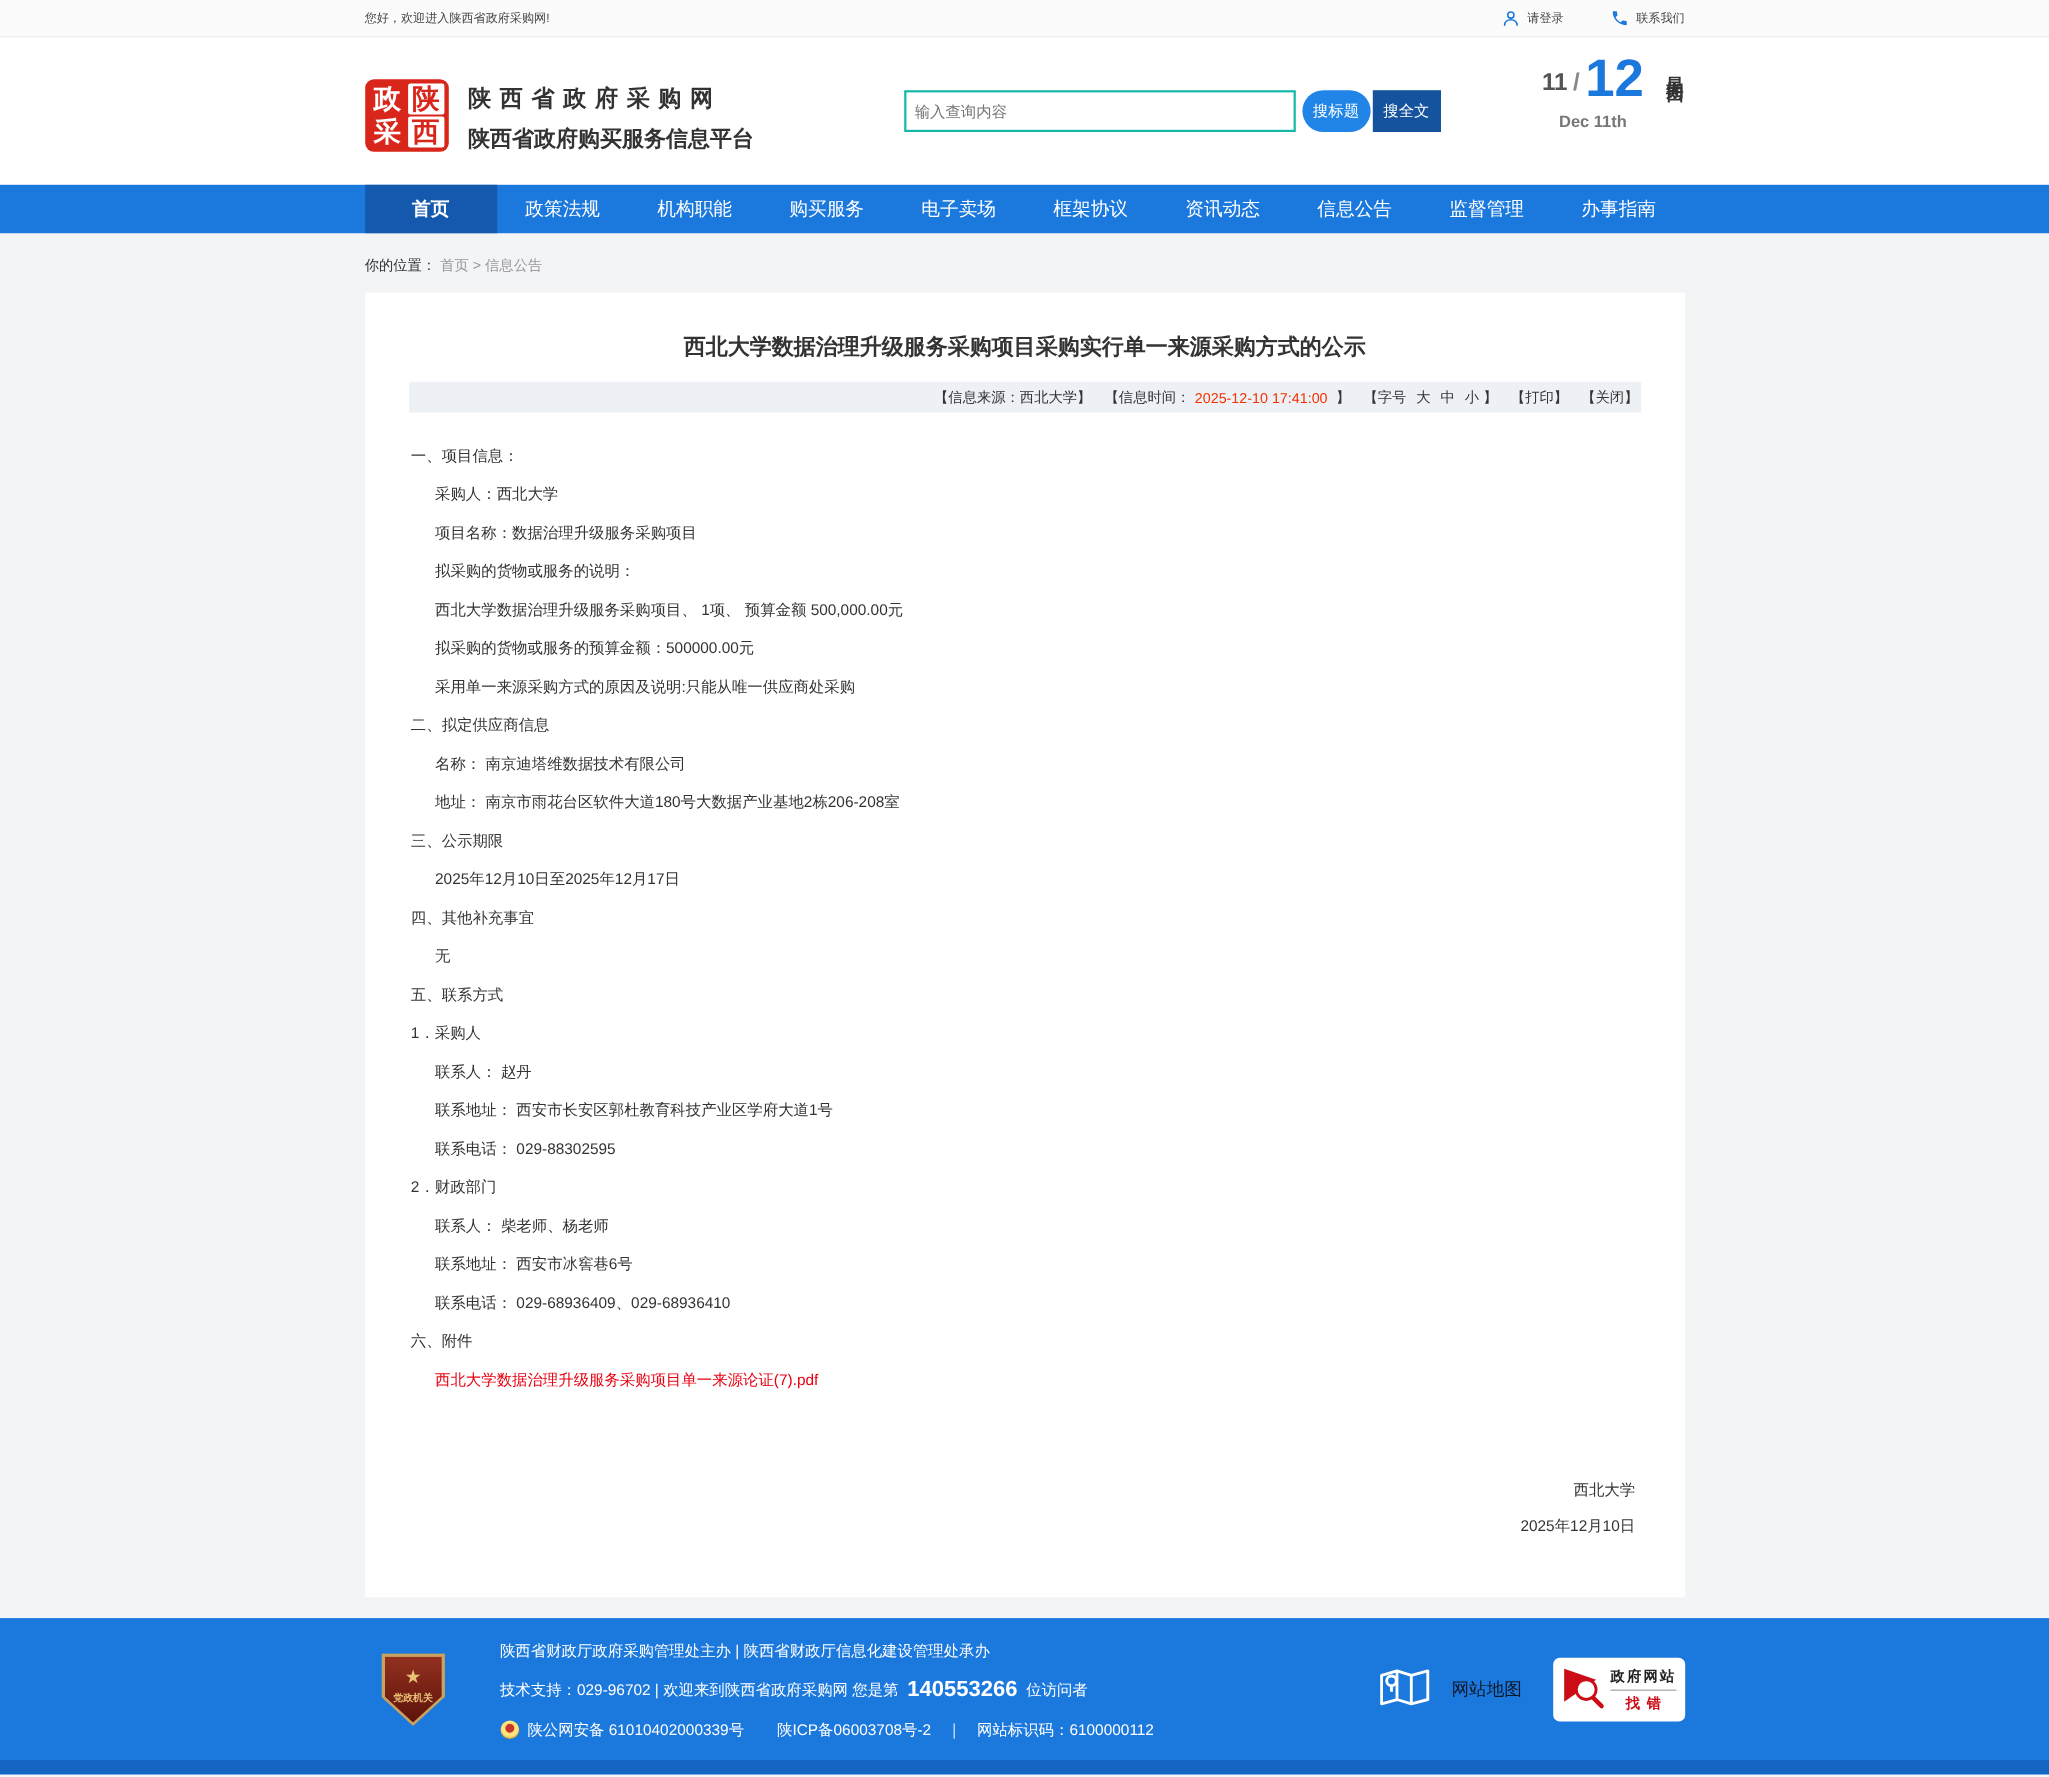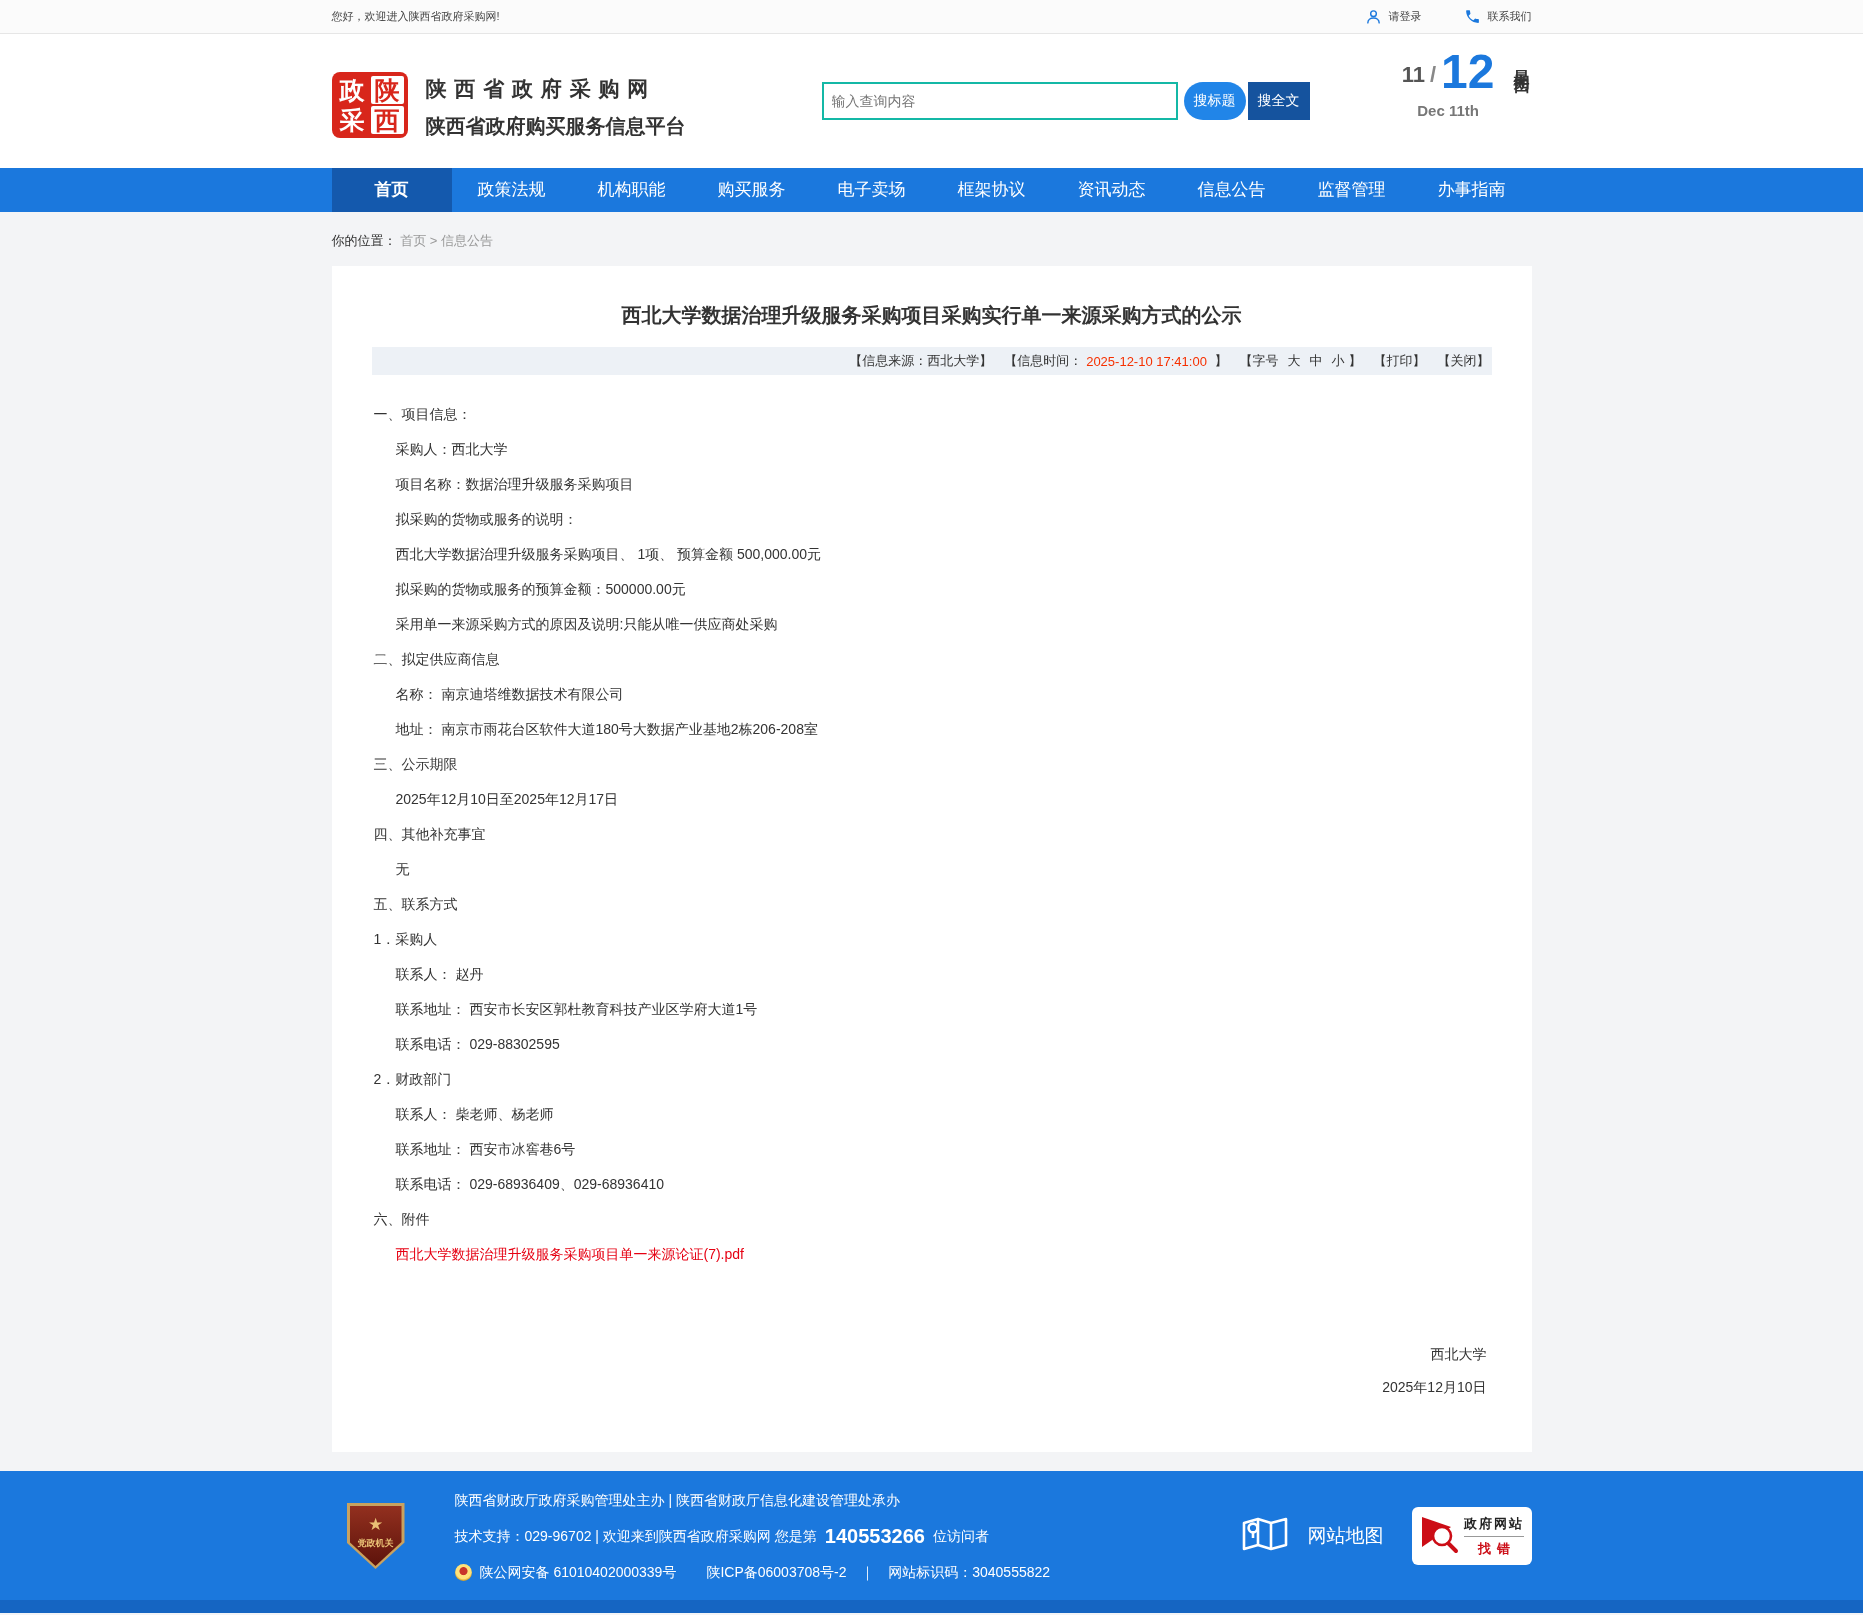--- a/index.html
+++ b/index.html
@@ -108,21 +108,21 @@
   .footer-text { margin-left: 50px; color: #fff; font-size: 14px; }
   .f-line { margin: 0 0 12px; line-height: 24px; display: flex; align-items: center; white-space: pre-wrap; }
   .f-line:last-child { margin-bottom: 0; }
   .visitor { font-size: 20px; font-weight: bold; margin: 0 8px; }
   .police-icon { width: 17px; height: 17px; border-radius: 50%; flex: none; margin-right: 8px;
     background: radial-gradient(circle at 50% 42%, #c8352b 0 28%, #ffe27a 34% 58%, #d9a32a 72%, #8a6010 100%); }
   .f-link { color: #fff; text-decoration: none; cursor: pointer; }
   .icp { margin-left: 30px; }
   .f-sep { margin: 0 14px; }
   .footer-right { margin-left: auto; display: flex; align-items: center; gap: 28px; }
-  .sitemap { display: flex; align-items: center; gap: 15px; color: #ffffff; font-size: 19px; text-decoration: none; cursor: pointer; }
+  .sitemap { display: flex; align-items: center; gap: 15px; color: #0f172a; font-size: 16px; text-decoration: none; cursor: pointer; }
   .find-error { width: 120px; height: 58px; background: #fff; border-radius: 6px; cursor: pointer;
     display: flex; align-items: center; justify-content: center; gap: 3px; text-decoration: none; }
   .fe-text { display: flex; flex-direction: column; align-items: center; }
   .fe-top { font-size: 13px; color: #222; font-weight: bold; letter-spacing: 2px; padding-bottom: 3px; border-bottom: 1px solid #999; }
   .fe-bottom { font-size: 13px; color: #cc0d16; font-weight: bold; letter-spacing: 6px; margin-top: 3px; text-indent: 6px; }
   .footer-strip { position: absolute; left: 0; right: 0; bottom: 0; height: 13px; background: #1565c2; }
 </style>
 </head>
 <body>
 
@@ -310,21 +310,21 @@
         <p class="f-line">
           <span>技术支持：029-96702 | 欢迎来到陕西省政府采购网 您是第</span>
           <b class="visitor">140553266</b>
           <span>位访问者</span>
         </p>
         <p class="f-line">
           <span class="police-icon"></span>
           <a class="f-link">陕公网安备 61010402000339号</a>
           <a class="f-link icp">陕ICP备06003708号-2</a>
           <span class="f-sep">｜</span>
-          <span>网站标识码：3040555822</span>
+          <span>网站标识码：6100000112</span>
         </p>
       </div>
 
       <div class="footer-right">
         <a class="sitemap">
           <span>
             <svg width="52" height="44" viewBox="0 0 26 22" fill="none" stroke="#fff" stroke-width="1.3" stroke-linejoin="round">
               <path d="M1.5 5.5 L8.5 3.5 L15 5.5 L22.5 3.5 L22.5 16.5 L15 18.5 L8.5 16.5 L1.5 18.5 Z"></path>
               <path d="M8.5 3.5 V16.5 M15 5.5 V18.5"></path>
               <circle cx="6" cy="8" r="2.2"></circle>

